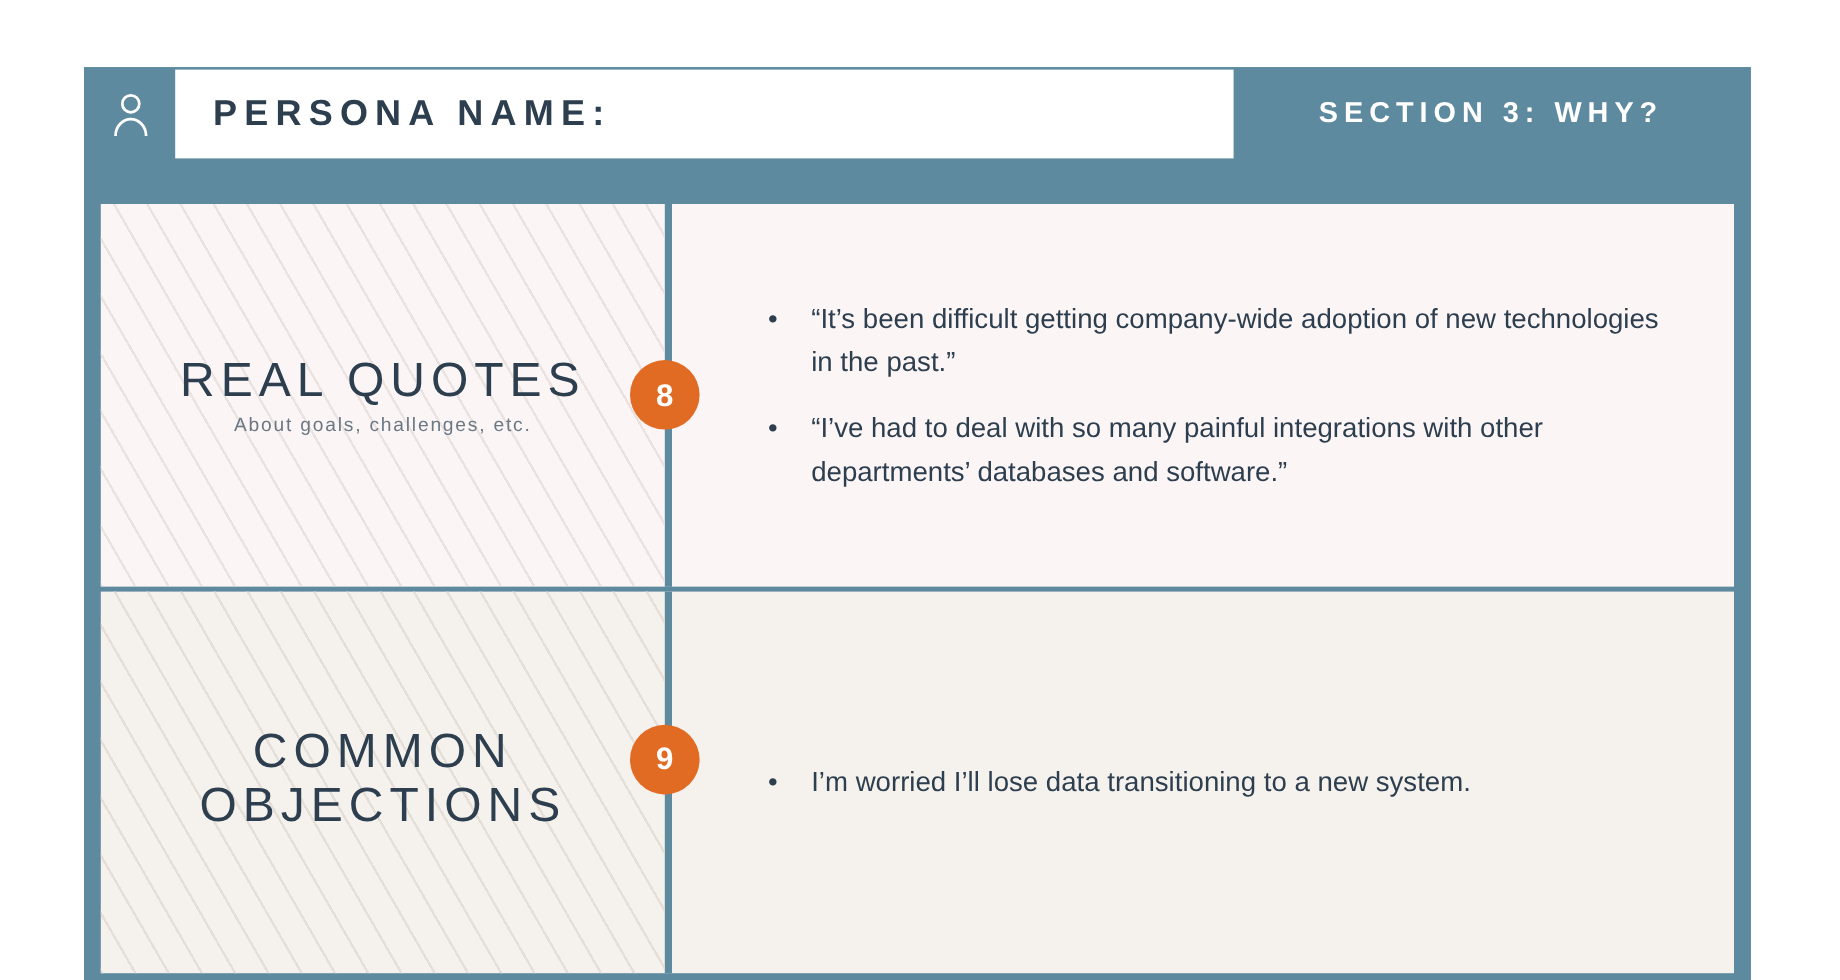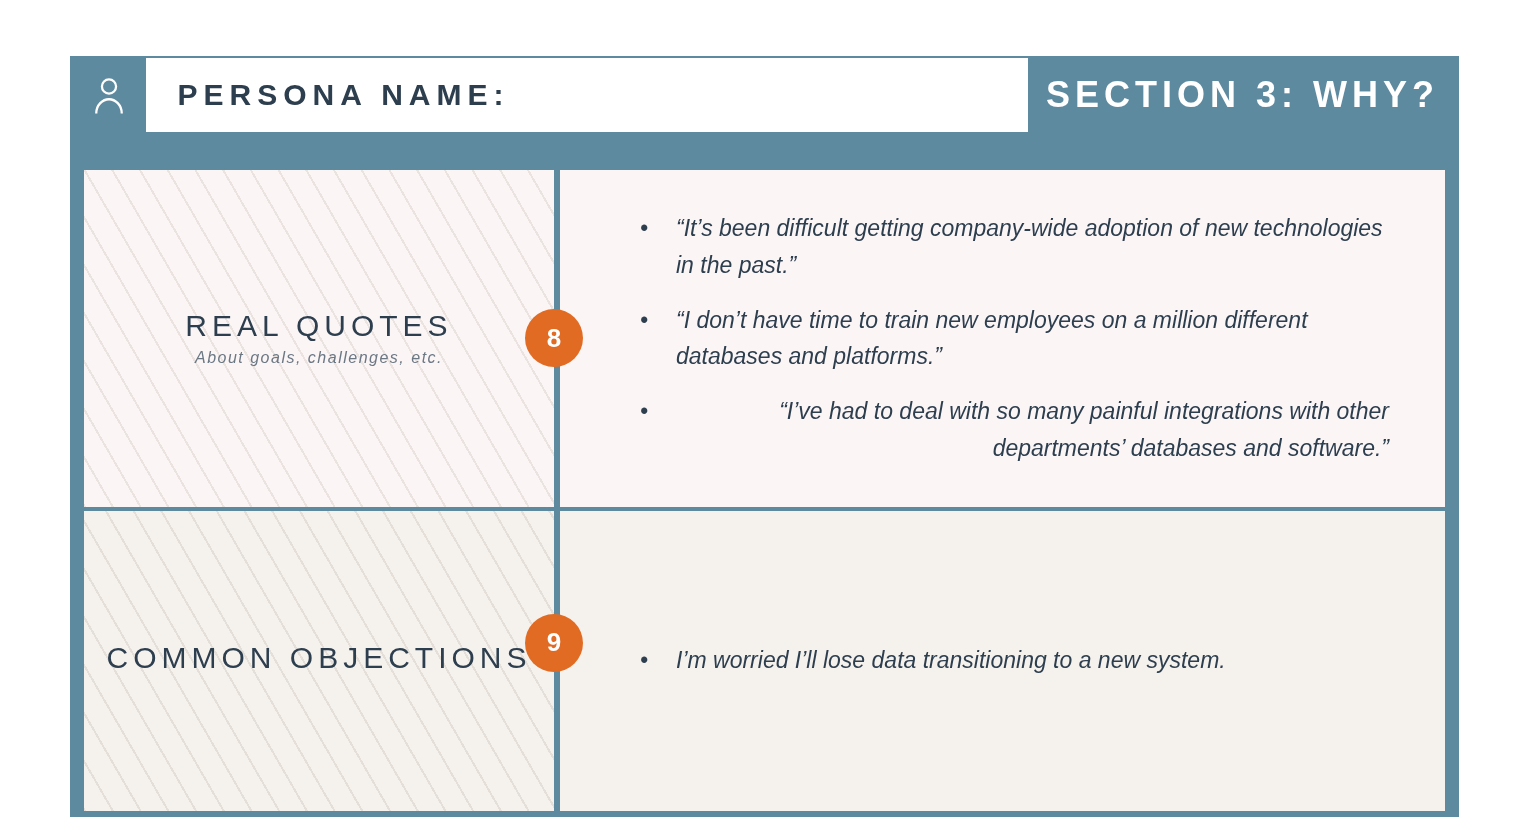--- a/index.html
+++ b/index.html
@@ -33,21 +33,21 @@
     flex:0 0 395px;text-align:center;
     font-weight:700;letter-spacing:6px;font-size:30px;color:var(--ink);
   }
   .hdr .name-cell .value{
     flex:1;text-align:center;
     font-weight:700;font-size:25px;color:var(--orange);
     letter-spacing:.5px;
   }
   .hdr .section-cell{
     flex:1;display:flex;align-items:center;justify-content:center;
-    color:#fff;font-weight:600;letter-spacing:5px;font-size:36px;
+    color:#fff;font-weight:600;letter-spacing:5px;font-size:24px;
   }
   
   .body-rows{position:absolute;left:12px;right:12px;top:112px;bottom:12px;display:flex;flex-direction:column;}
   .row{flex:1;display:flex;align-items:stretch;position:relative;}
   .row + .row{border-top:4px solid var(--teal);}
   .lpane{
     flex:0 0 470px;position:relative;
     display:flex;flex-direction:column;align-items:center;justify-content:center;
     text-align:center;color:var(--ink-soft);
     border-right:6px solid var(--teal);
@@ -57,38 +57,37 @@
   .lpane::before{
     content:"";position:absolute;inset:0;pointer-events:none;
     background-image:repeating-linear-gradient(60deg,var(--hatch) 0 2px,transparent 2px 24px);
     opacity:.9;
   }
   .row:nth-child(2) .lpane::before{
     background-image:repeating-linear-gradient(60deg,var(--hatch2) 0 2px,transparent 2px 24px);
   }
   .lpane .title{
     position:relative;z-index:1;
-    font-size:30px;letter-spacing:5px;font-weight:500;color:var(--ink);
+    font-size:40px;letter-spacing:5px;font-weight:500;color:var(--ink);
     margin-bottom:6px;padding:0 18px;
   }
   .lpane .sub{
     position:relative;z-index:1;
     font-size:16px;letter-spacing:1.5px;color:#6b7884;
     padding:0 18px;
-    font-style:italic;
   }
   .rpane{flex:1;padding:40px 56px 40px 80px;display:flex;align-items:center;}
   .row:nth-child(1) .rpane{background:var(--pane1);}
   .row:nth-child(2) .rpane{background:var(--pane2);}
   .rpane ul{list-style:none;margin:0;padding:0;}
   .rpane li{
     position:relative;padding-left:36px;margin:0 0 18px 0;
-    font-size:23px;line-height:1.6;color:var(--ink);font-style:italic;
+    font-size:23px;line-height:1.6;color:var(--ink);
   }
-  .rpane li:last-child{margin-bottom:0;text-align:right;}
+  .rpane li:last-child{margin-bottom:0;}
   .rpane li::before{
     content:"•";position:absolute;left:0;top:0;color:var(--ink);font-size:23px;
   }
   
   .badge{
     position:absolute;left:470px;top:50%;transform:translate(-50%,-50%);
     width:54px;height:54px;border-radius:50%;
     background:var(--orange);color:#fff;font-weight:700;font-size:26px;
     display:flex;align-items:center;justify-content:center;z-index:5;
     box-shadow:0 0 0 2px var(--orange);
@@ -118,21 +117,20 @@
 
       <div class="row">
         <div class="lpane">
           <div class="title">REAL QUOTES</div>
           <div class="sub">About goals, challenges, etc.</div>
         </div>
         <div class="badge">8</div>
         <div class="rpane">
           <ul>
             <li>“It’s been difficult getting company-wide adoption of new technologies in the past.”</li>
-            <li>“I don’t have time to train new employees on a million different databases and platforms.”</li>
             <li>“I’ve had to deal with so many painful integrations with other departments’ databases and software.”</li>
           </ul>
         </div>
       </div>
 
       <div class="row">
         <div class="lpane">
           <div class="title">COMMON OBJECTIONS</div>
         </div>
         <div class="badge">9</div>

